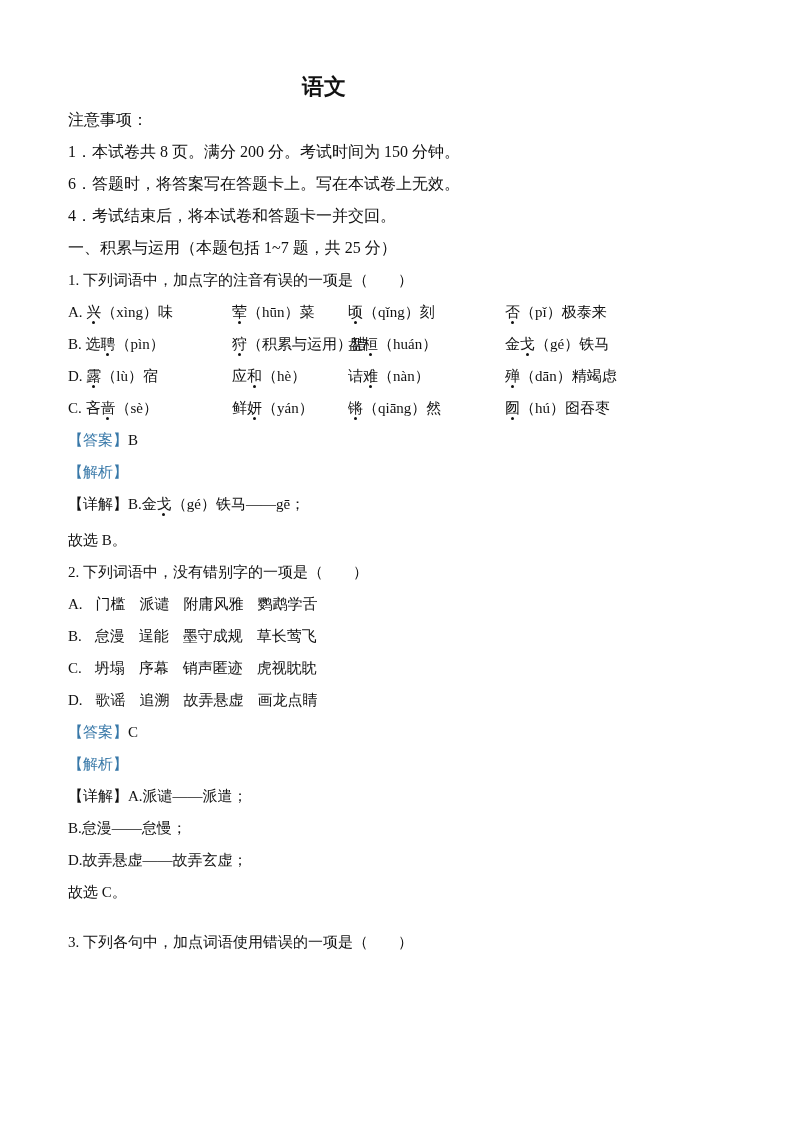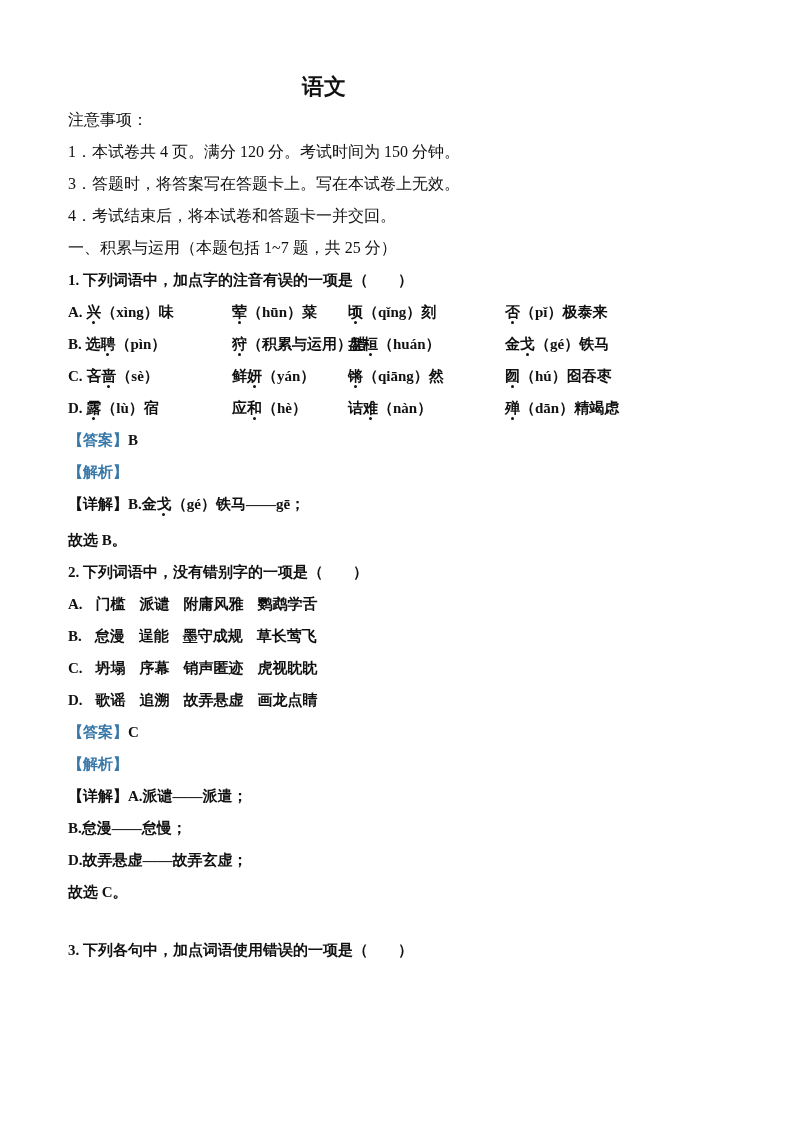--- a/index.html
+++ b/index.html
@@ -3,73 +3,73 @@
 <meta charset="utf-8">
 <style>
   html,body{margin:0;padding:0;background:#fff;}
   .page{
     position:relative;width:648px;height:1122px;background:#fff;box-sizing:border-box;
     padding:70px 68px 0 68px;color:#111;
     font-family:"Liberation Serif","DejaVu Serif",serif;
     overflow:hidden;
   }
   .title{font-size:22px;font-weight:700;text-align:center;line-height:34px;margin:0;}
-  .line{margin:0;line-height:32px;font-size:15px;text-align:justify;font-weight:bold;}
+  .line{margin:0;line-height:32px;font-size:15px;text-align:justify;}
   .bold{font-weight:400;font-size:16px;}
   .opt-grid{display:grid;grid-template-columns:164px 116px 157px 1fr;}
   .opt-cell{white-space:nowrap;}
   .wlabel{margin-right:13px;}
   .word{margin-right:14px;}
   .dseg{position:relative;}
   .dseg::after{
     content:"";position:absolute;left:50%;bottom:-4px;width:3px;height:3px;
     margin-left:-2px;border-radius:50%;background:currentColor;
   }
   .blue{color:var(--blue,#3878a8);}
-  .gap-before{margin-top:26px;}
+  .gap-before{margin-top:18px;}
   .concl-gap{margin-top:4px;}
 </style>
 </head>
 <body style="--blue: #3878a8;">
 
 <div class="page" style="background: rgb(255, 255, 255); color: rgb(17, 17, 17);">
   <h1 class="title">语文</h1>
   <p class="line bold">注意事项：</p>
   <div id="notice-items">
-      <p class="line bold">1．本试卷共 4 页。满分 120 分。考试时间为 150 分钟。</p>
-      <p class="line bold">3．答题时，将答案写在答题卡上。写在本试卷上无效。</p>
+      <p class="line bold">1．本试卷共 8 页。满分 200 分。考试时间为 150 分钟。</p>
+      <p class="line bold">6．答题时，将答案写在答题卡上。写在本试卷上无效。</p>
       <p class="line bold">4．考试结束后，将本试卷和答题卡一并交回。</p>
     </div>
   <p class="line bold">一、积累与运用（本题包括 1~7 题，共 25 分）</p>
   <div id="questions">
       <div class="qblock">
         <p class="line">1. 下列词语中，加点字的注音有误的一项是（　　）</p>
         <div class="line opt-grid">
           <span class="opt-cell"><span>A.</span> <span class="dseg">兴</span><span>（xìng）味</span></span>
           <span class="opt-cell"><span class="dseg">荤</span><span>（hūn）菜</span></span>
           <span class="opt-cell"><span class="dseg">顷</span><span>（qǐng）刻</span></span>
           <span class="opt-cell"><span class="dseg">否</span><span>（pǐ）极泰来</span></span>
         </div>
         <div class="line opt-grid">
           <span class="opt-cell"><span>B.</span> <span>选</span><span class="dseg">聘</span><span>（pìn）</span></span>
           <span class="opt-cell"><span class="dseg">狩</span><span>（积累与运用）猎</span></span>
           <span class="opt-cell"><span>盘</span><span class="dseg">桓</span><span>（huán）</span></span>
           <span class="opt-cell"><span>金</span><span class="dseg">戈</span><span>（gé）铁马</span></span>
         </div>
         <div class="line opt-grid">
+          <span class="opt-cell"><span>D.</span> <span class="dseg">露</span><span>（lù）宿</span></span>
+          <span class="opt-cell"><span>应</span><span class="dseg">和</span><span>（hè）</span></span>
+          <span class="opt-cell"><span>诘</span><span class="dseg">难</span><span>（nàn）</span></span>
+          <span class="opt-cell"><span class="dseg">殚</span><span>（dān）精竭虑</span></span>
+        </div>
+        <div class="line opt-grid">
           <span class="opt-cell"><span>C.</span> <span>吝</span><span class="dseg">啬</span><span>（sè）</span></span>
           <span class="opt-cell"><span>鲜</span><span class="dseg">妍</span><span>（yán）</span></span>
           <span class="opt-cell"><span class="dseg">锵</span><span>（qiāng）然</span></span>
           <span class="opt-cell"><span class="dseg">囫</span><span>（hú）囵吞枣</span></span>
-        </div>
-        <div class="line opt-grid">
-          <span class="opt-cell"><span>D.</span> <span class="dseg">露</span><span>（lù）宿</span></span>
-          <span class="opt-cell"><span>应</span><span class="dseg">和</span><span>（hè）</span></span>
-          <span class="opt-cell"><span>诘</span><span class="dseg">难</span><span>（nàn）</span></span>
-          <span class="opt-cell"><span class="dseg">殚</span><span>（dān）精竭虑</span></span>
         </div>
         <p class="line"><span class="blue">【答案】</span><span>B</span></p>
         <p class="line"><span class="blue">【解析】</span></p>
         <p class="line"><span>【详解】B.金</span><span class="dseg">戈</span><span>（gé）铁马——gē；</span></p>
         <p class="line concl-gap">故选 B。</p>
       </div>
       <div class="qblock">
         <p class="line">2. 下列词语中，没有错别字的一项是（　　）</p>
         <div class="line"><span class="wlabel">A.</span><span class="word">门槛</span><span class="word">派谴</span><span class="word">附庸风雅</span><span class="word">鹦鹉学舌</span></div>
         <div class="line"><span class="wlabel">B.</span><span class="word">怠漫</span><span class="word">逞能</span><span class="word">墨守成规</span><span class="word">草长莺飞</span></div>

